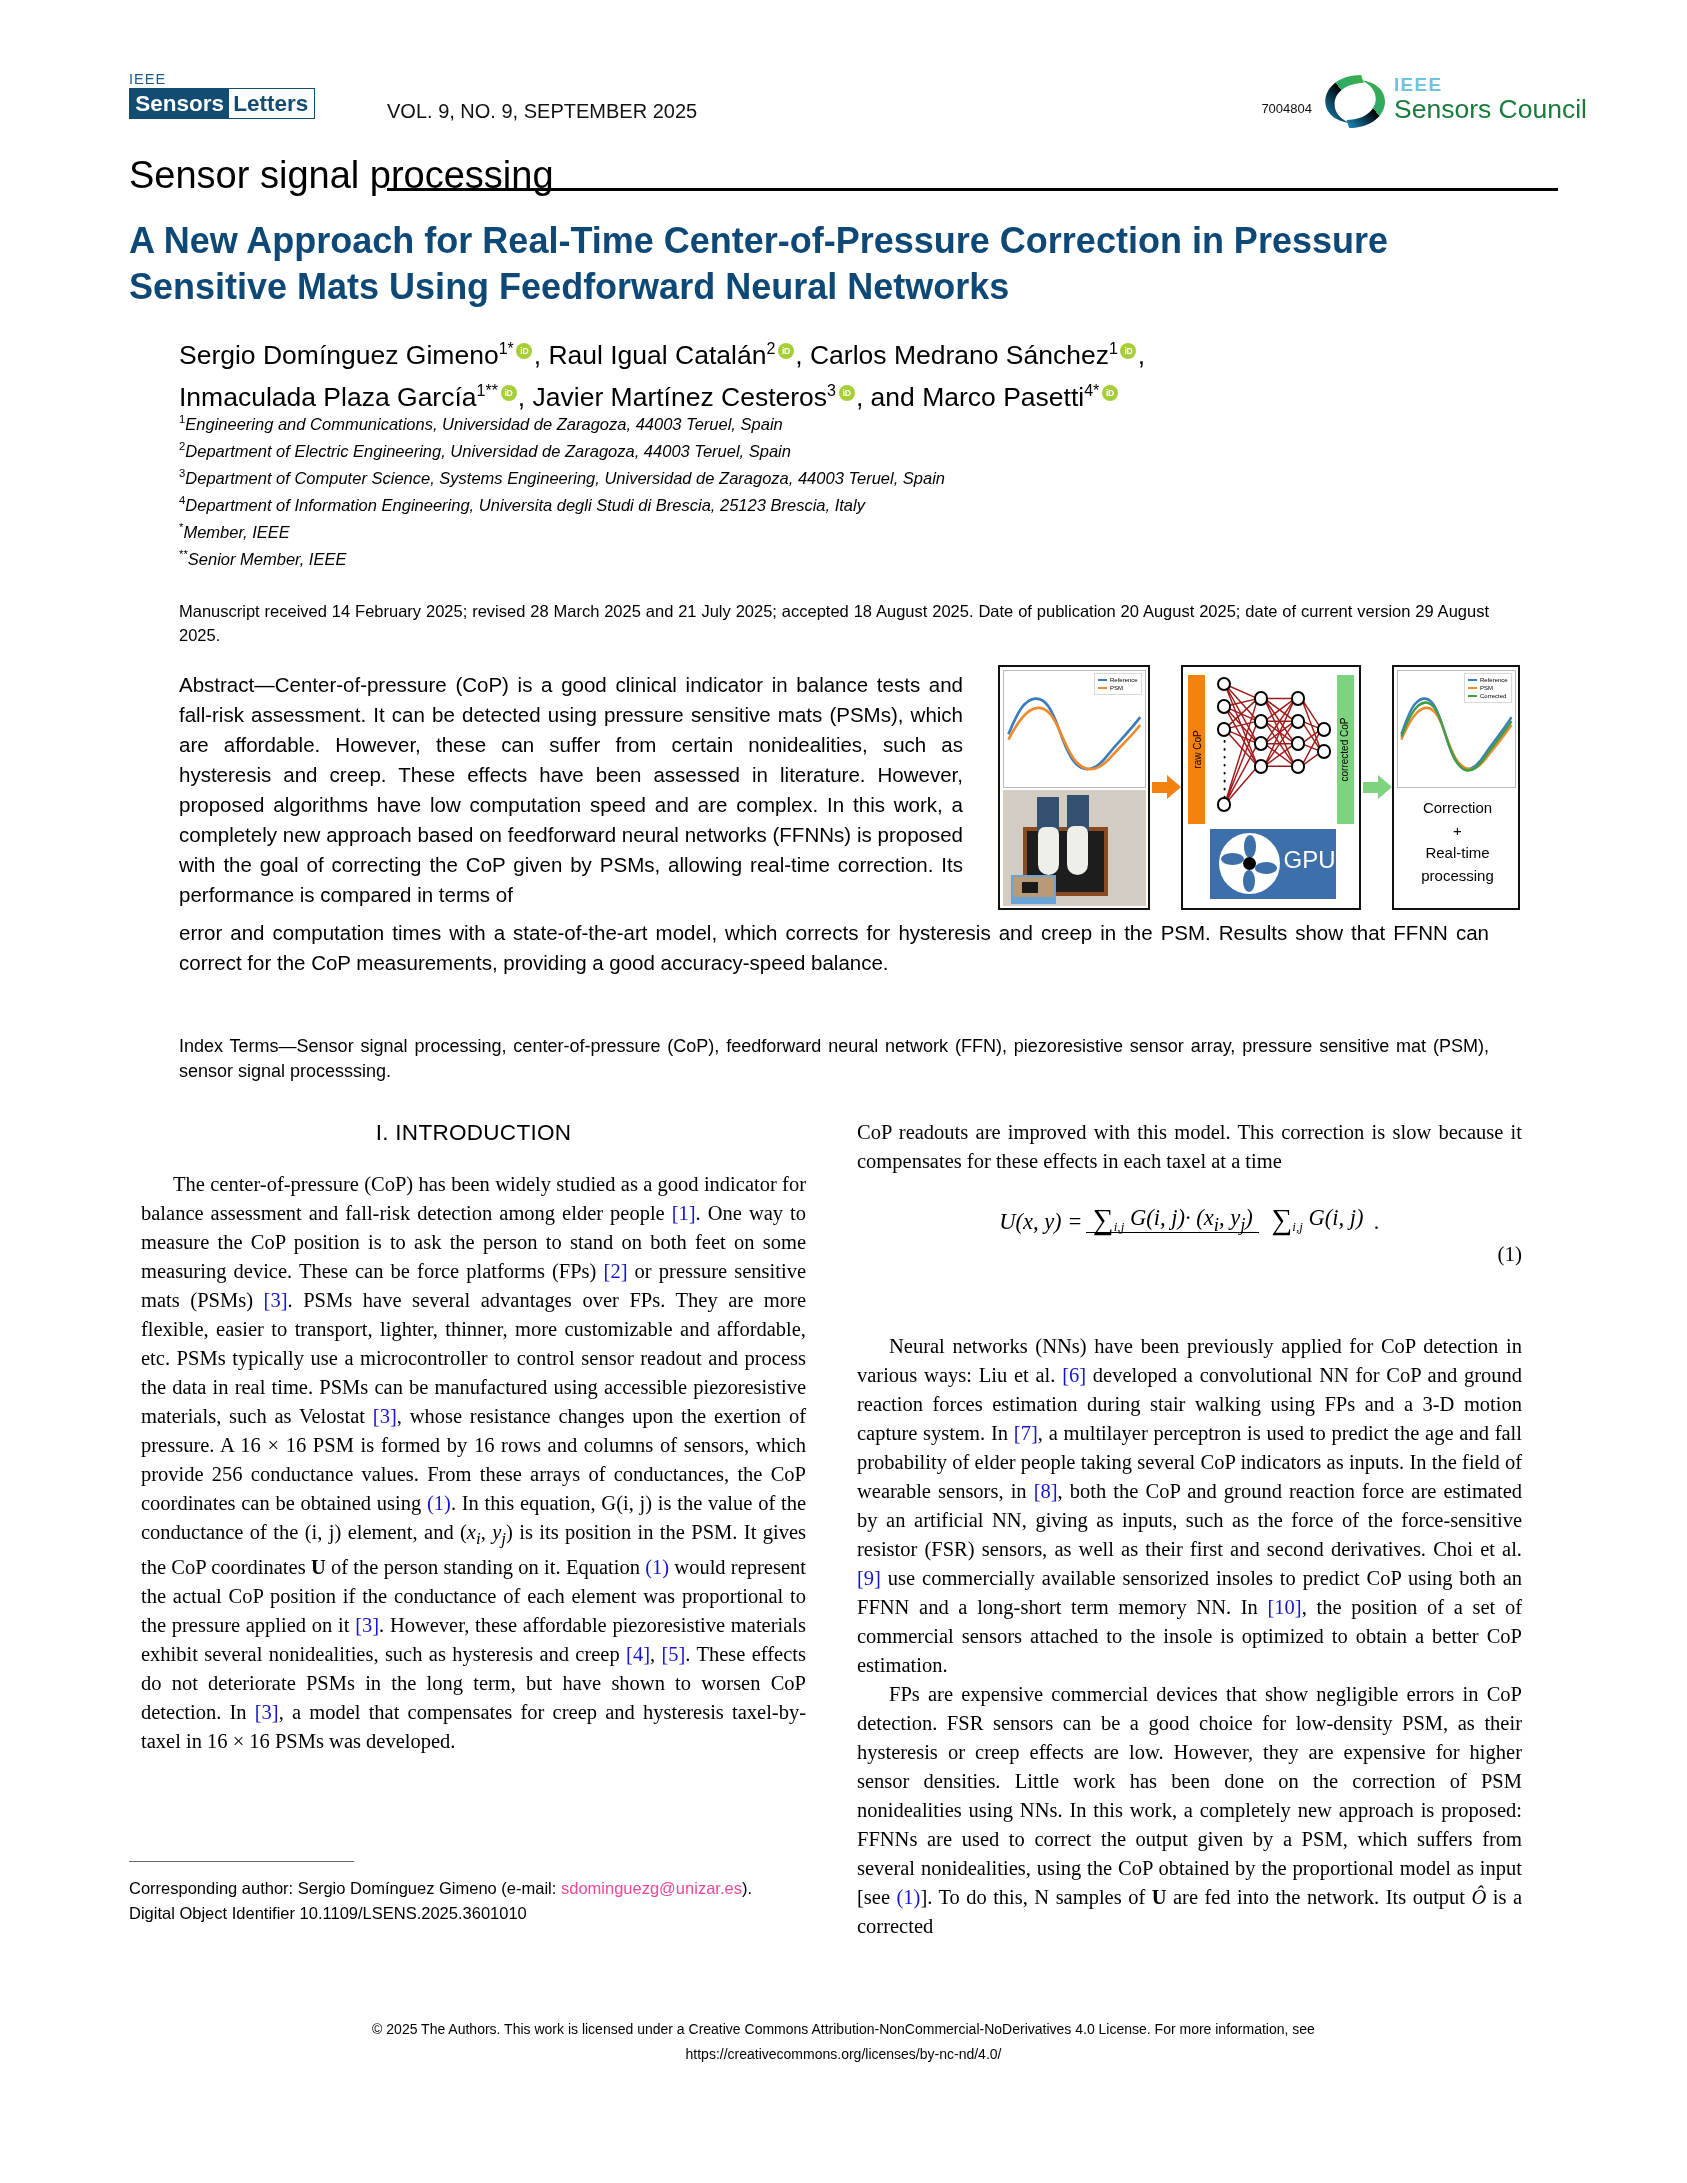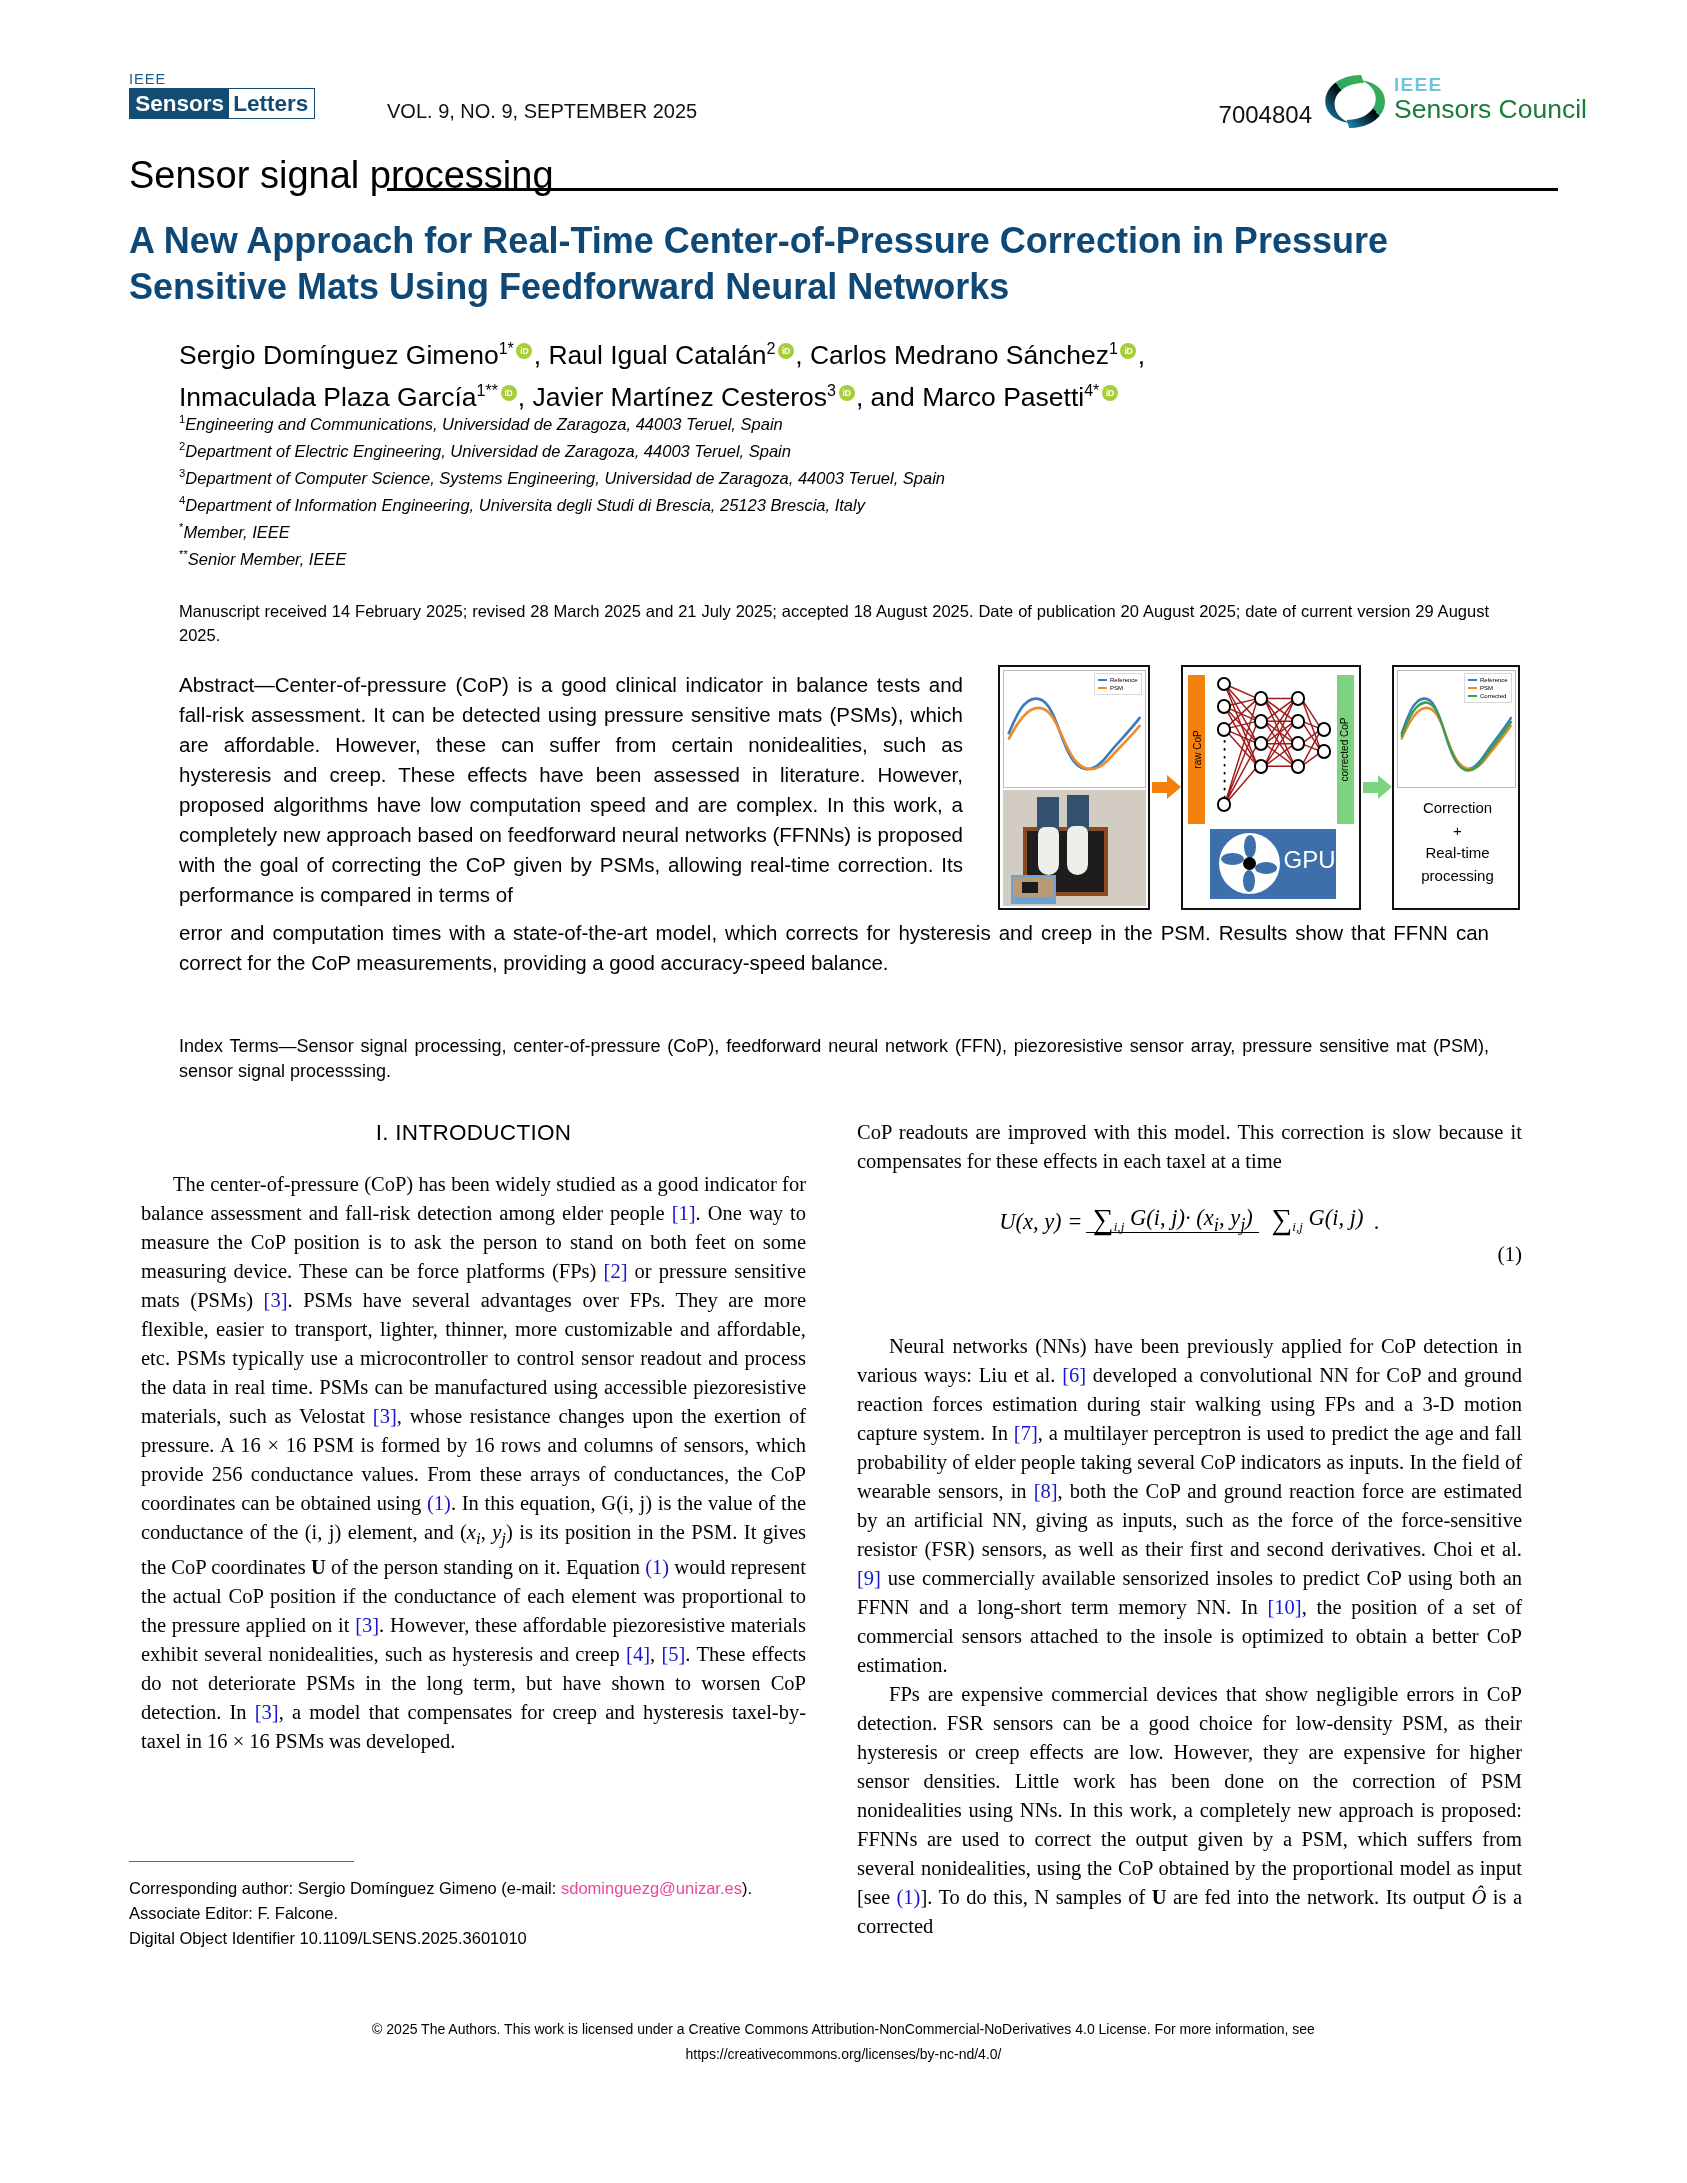--- a/index.html
+++ b/index.html
@@ -27,21 +27,21 @@
   }
   .sl-a { background:#124c73; color:#ffffff; padding:0 4.6px 0 5.3px; display:inline-block; }
   .sl-b { background:#ffffff; color:#124c73; padding:0 5.3px 0 4.6px; display:inline-block; }
   .volume {
     position:absolute; left:258px; top:29px;
     font-family:"Liberation Sans", sans-serif; font-size:20px; color:#111;
     white-space:nowrap;
   }
   .artnum {
     position:absolute; right:246px; top:30px;
-    font-family:"Liberation Sans", sans-serif; font-size:24px; color:#111;
+    font-family:"Liberation Sans", sans-serif; font-size:13px; color:#111;
   }
   .council-logo { position:absolute; right:0; top:0; width:238px; height:64px; }
   .council-text { position:absolute; left:74px; top:4px; }
   .council-ieee {
     font-family:"Liberation Sans", sans-serif; font-weight:bold; font-size:19px;
     color:#6cc4e0; letter-spacing:1.3px; line-height:20px;
   }
   .council-name {
     font-family:"Liberation Sans", sans-serif; font-size:26.5px; color:#1a7a3c;
     line-height:29px; white-space:nowrap;
@@ -441,21 +441,20 @@
     </div>
 
     <p class="para"><span>Neural networks (NNs) have been previously applied for CoP detection in various ways: Liu et al. </span><span class="cite">[6]</span><span> developed a convolutional NN for CoP and ground reaction forces estimation during stair walking using FPs and a 3-D motion capture system. In </span><span class="cite">[7]</span><span>, a multilayer perceptron is used to predict the age and fall probability of elder people taking several CoP indicators as inputs. In the field of wearable sensors, in </span><span class="cite">[8]</span><span>, both the CoP and ground reaction force are estimated by an artificial NN, giving as inputs, such as the force of the force-sensitive resistor (FSR) sensors, as well as their first and second derivatives. Choi et al. </span><span class="cite">[9]</span><span> use commercially available sensorized insoles to predict CoP using both an FFNN and a long-short term memory NN. In </span><span class="cite">[10]</span><span>, the position of a set of commercial sensors attached to the insole is optimized to obtain a better CoP estimation.</span></p>
 
     <p class="para"><span>FPs are expensive commercial devices that show negligible errors in CoP detection. FSR sensors can be a good choice for low-density PSM, as their hysteresis or creep effects are low. However, they are expensive for higher sensor densities. Little work has been done on the correction of PSM nonidealities using NNs. In this work, a completely new approach is proposed: FFNNs are used to correct the output given by a PSM, which suffers from several nonidealities, using the CoP obtained by the proportional model as input [see </span><span class="cite">(1)</span><span>]. To do this, N samples of </span><b>U</b><span> are fed into the network. Its output </span><span class="em-it">Ô</span><span> is a corrected</span></p>
   </div>
 
   <div class="foot-rule"></div>
   <div class="footnote">
     <div class="justify"><span>Corresponding author: Sergio Domínguez Gimeno (e-mail: </span><span class="link">sdominguezg@unizar.es</span><span>).</span></div>
-    <div>Associate Editor: F. Falcone.</div>
     <div>Digital Object Identifier 10.1109/LSENS.2025.3601010</div>
   </div>
 
   <div class="pagefooter">
     <div>© 2025 The Authors. This work is licensed under a Creative Commons Attribution-NonCommercial-NoDerivatives 4.0 License. For more information, see</div>
     <div>https://creativecommons.org/licenses/by-nc-nd/4.0/</div>
   </div>
 
 </div>
 

